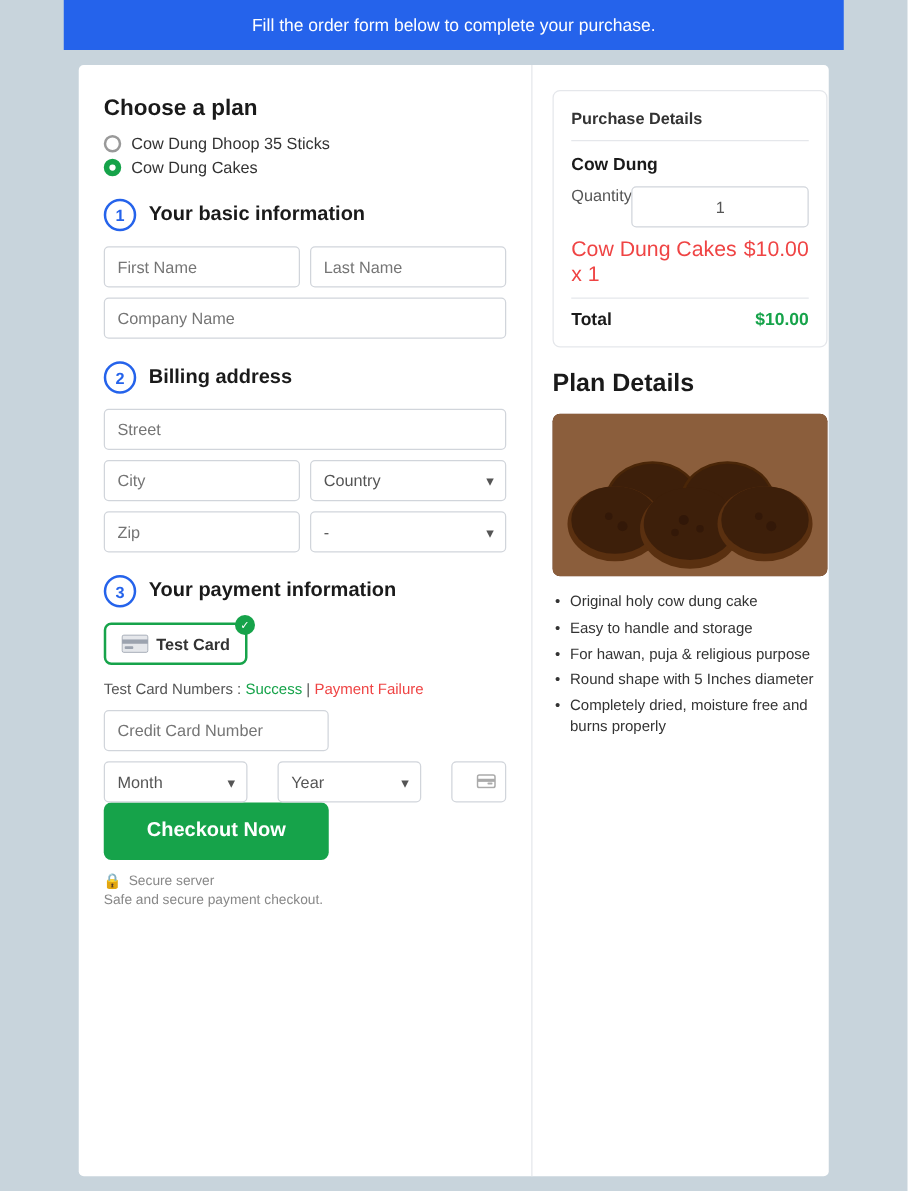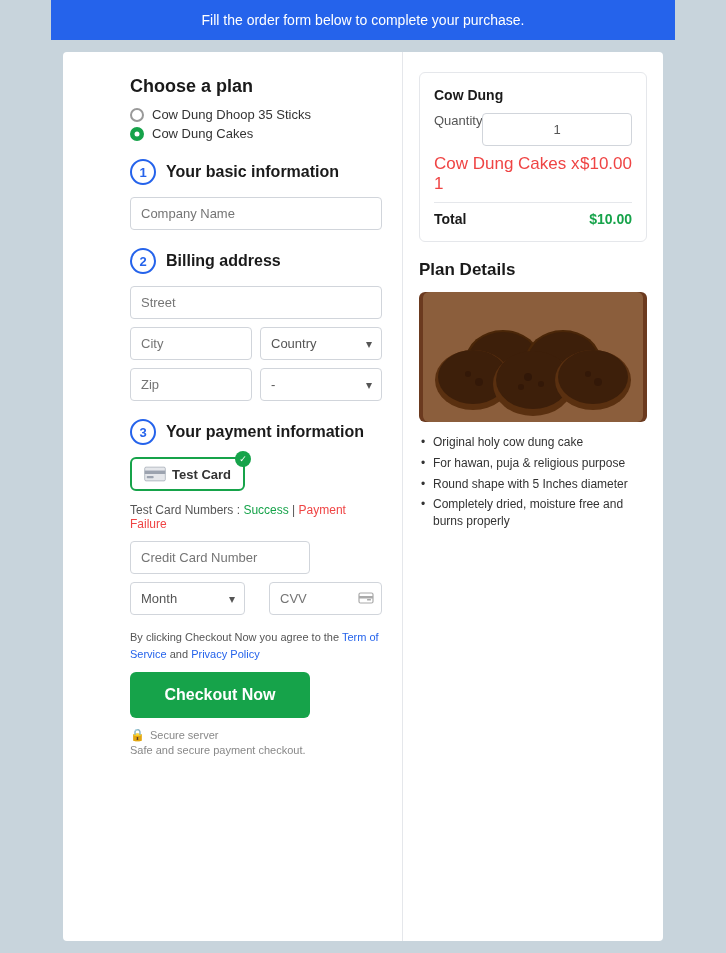--- a/index.html
+++ b/index.html
@@ -31,21 +31,20 @@
       flex-direction: row;
       background: #fff;
       margin: 12px;
       border-radius: 4px;
       flex: 1;
     }
     .left-panel {
       flex: 1;
       padding: 24px 20px;
       border-right: 1px solid #e5e7eb;
-      margin-left: 47px;
     }
     .right-panel {
       width: 260px;
       padding: 20px 16px;
     }
 
     
     .choose-plan h2 {
       font-size: 18px;
       font-weight: 700;
@@ -306,21 +305,21 @@
       font-size: 14px;
       font-weight: 700;
       border-top: 1px solid #e5e7eb;
       padding-top: 8px;
       margin-top: 4px;
     }
     .total-label { color: #1a1a1a; text-align: right; }
     .total-amount { color: #16a34a; }
 
     .plan-details h3 {
-      font-size: 17px;
+      font-size: 20px;
       font-weight: 700;
       color: #1a1a1a;
       margin-bottom: 12px;
     }
     .product-image {
       width: 100%;
       height: 130px;
       background: #6b3a1f;
       border-radius: 6px;
       margin-bottom: 12px;
@@ -373,20 +372,28 @@
           <span>Cow Dung Cakes</span>
         </div>
       </div>
 
       
       <div class="section-header">
         <div class="section-number">1</div>
         <span class="section-title">Your basic information</span>
       </div>
 
+      <div class="form-row">
+        <div class="form-field">
+          <input type="text" placeholder="First Name" style="">
+        </div>
+        <div class="form-field">
+          <input type="text" placeholder="Last Name" style="">
+        </div>
+      </div>
       <div class="form-row">
         <div class="form-field">
           <input type="text" placeholder="Company Name" style="">
         </div>
       </div>
 
       
       <div class="section-header">
         <div class="section-number">2</div>
         <span class="section-title">Billing address</span>
@@ -444,54 +451,54 @@
       <div class="form-row">
         <div class="form-field">
           <input type="text" style="width: 180px;" placeholder="Credit Card Number">
         </div>
       </div>
 
       <div class="cvv-row">
         <div class="select-wrapper" style="width:115px;">
           <select>
             <option value="">Month</option>
+          </select>
+        </div>
+        <div class="select-wrapper" style="width:115px;">
+          <select>
+            <option value="">Year</option>
           </select>
         </div>
         <div class="cvv-wrapper">
           <input type="text" placeholder="CVV" style="">
           <span class="cvv-icon">
             <svg width="16" height="12" viewBox="0 0 16 12" fill="none">
               <rect x="1" y="1" width="14" height="10" rx="1.5" fill="none" stroke="#aaa" stroke-width="1.2"></rect>
               <rect x="1" y="4" width="14" height="2.5" fill="#aaa"></rect>
               <rect x="9" y="7" width="4" height="1.5" rx="0.5" fill="#aaa"></rect>
             </svg>
           </span>
         </div>
       </div>
 
       
-      <div class="terms-text">
-        <span>By clicking Checkout Now you agree to the </span>
-        <a href="#">Term of Service</a>
-        <span> and </span>
-        <a href="#">Privacy Policy</a>
-      </div>
 
       <button class="checkout-btn">Checkout Now</button>
 
       <div class="secure-info">
         <span class="lock-icon">🔒</span>
         <span>Secure server</span>
       </div>
       <div class="safe-text">Safe and secure payment checkout.</div>
     </div>
 
     <div class="right-panel">
 
       <div class="purchase-box">
+        <div class="purchase-title">Purchase Details</div>
         <div class="purchase-product">Cow Dung</div>
         <div class="purchase-row">
           <span>Quantity</span>
           <input type="text" class="qty-input" value="1" style="">
         </div>
         <div class="purchase-item-row">
           <span>Cow Dung Cakes x 1</span>
           <span>$10.00</span>
         </div>
         <div class="purchase-total-row">
@@ -523,20 +530,21 @@
             <circle cx="118" cy="92" r="3" fill="#2a1206" opacity="0.5"></circle>
             <circle cx="98" cy="95" r="3" fill="#2a1206" opacity="0.5"></circle>
             <circle cx="165" cy="82" r="3" fill="#2a1206" opacity="0.5"></circle>
             <circle cx="175" cy="90" r="4" fill="#2a1206" opacity="0.5"></circle>
             <circle cx="45" cy="82" r="3" fill="#2a1206" opacity="0.5"></circle>
             <circle cx="56" cy="90" r="4" fill="#2a1206" opacity="0.5"></circle>
           </svg>
         </div>
         <ul class="product-features" id="features-list">
         <li>Original holy cow dung cake</li>
+            <li>Easy to handle and storage</li>
             <li>For hawan, puja &amp; religious purpose</li>
             <li>Round shape with 5 Inches diameter</li>
             <li>Completely dried, moisture free and burns properly</li>
           </ul>
       </div>
     </div>
   </div>
 </div>
 
 </body></html>

